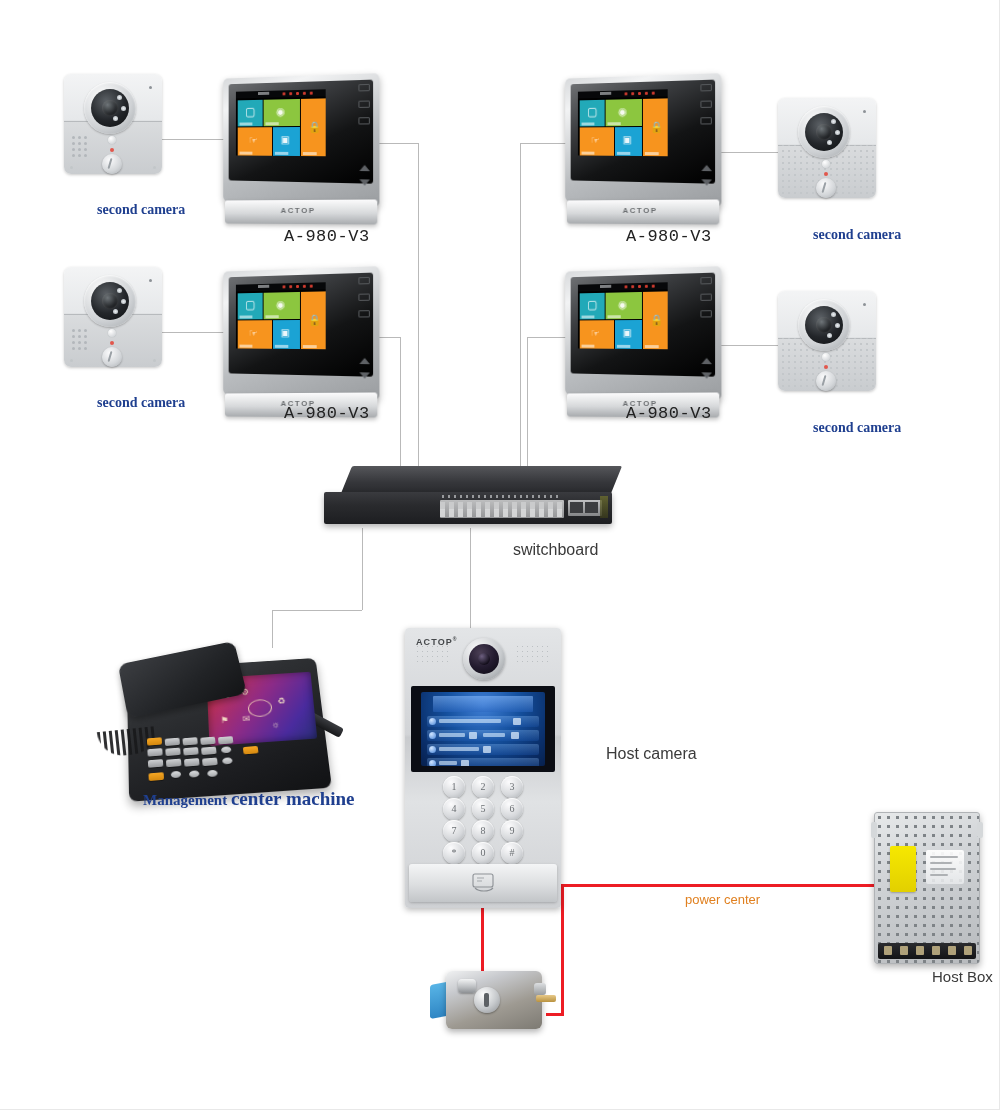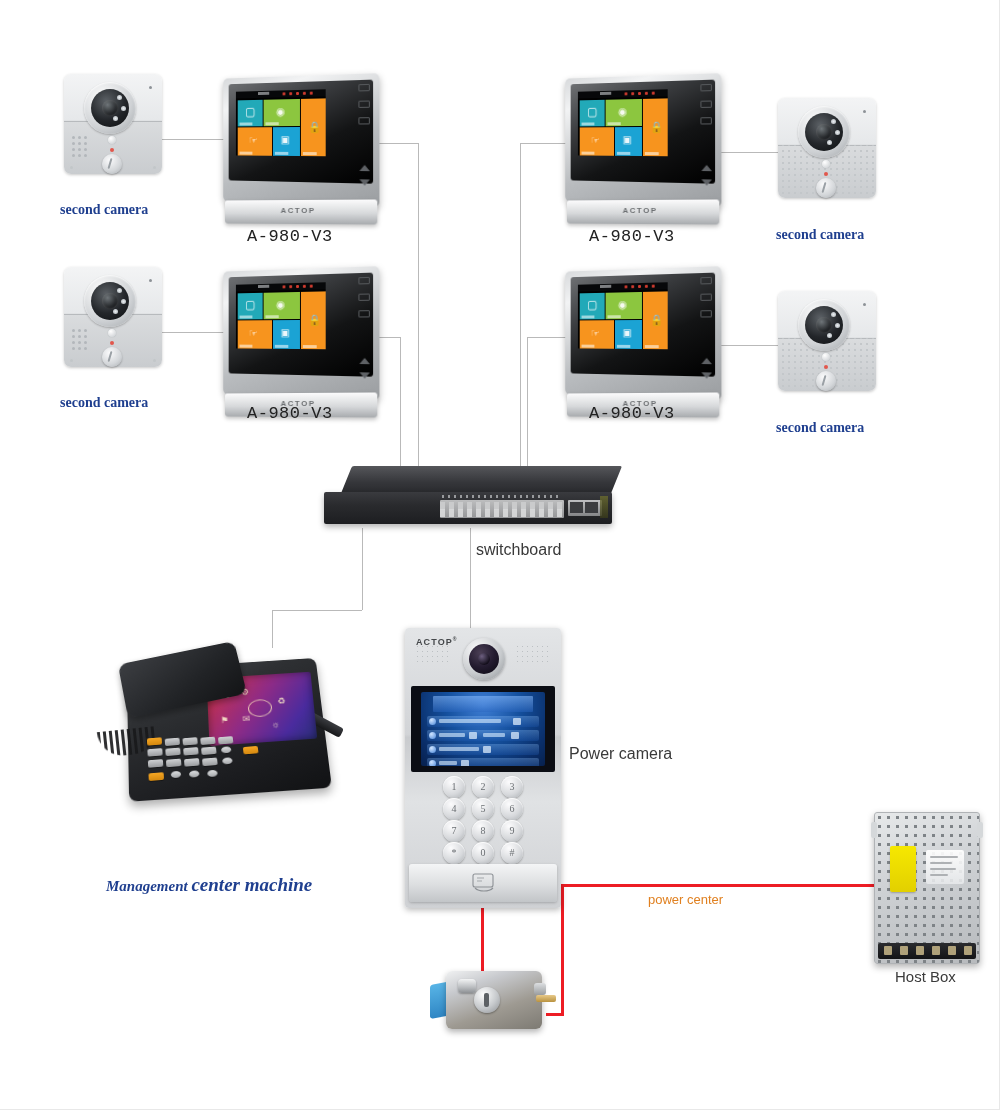--- a/index.html
+++ b/index.html
@@ -17,21 +17,21 @@
 
   
   .wire{position:absolute;background:#b9b9b9;}
   .wire.h{height:1px;}
   .wire.v{width:1px;}
   .pwire{position:absolute;background:#ed1c24;}
   .pwire.h{height:3px;}
   .pwire.v{width:3px;}
 
   
-  .lbl{position:absolute;white-space:nowrap;}
+  .lbl{position:absolute;white-space:nowrap;margin-left:37px;}
   .lbl-blue{color:#1f3f8f;font-family:"Liberation Serif", serif;font-weight:bold;font-size:14px;}
   .lbl-mono{color:#222;font-family:"Liberation Mono", monospace;font-size:17px;letter-spacing:.5px;}
   .lbl-plain{color:#3a3a3a;font-size:16px;}
   .lbl-pwr{color:#e08020;font-size:13px;}
   .lbl-mgmt{font-family:"Liberation Serif", serif;color:#1f3f8f;}
   .lbl-mgmt .big{font-size:19px;font-weight:bold;}
   .lbl-mgmt .sm{font-size:15px;font-weight:bold;}
 
   
   .cam{width:98px;height:100px;border-radius:7px;
@@ -620,21 +620,21 @@
           <b style="left:54px;top:27px;"></b>
         <b class="sm" style="left:74px;top:28px;"></b>
         <b class="o" style="left:0;top:38px;"></b>
         <b class="sm" style="left:22px;top:38px;"></b>
           <b class="sm" style="left:40px;top:39px;"></b>
         <b class="sm" style="left:58px;top:40px;"></b>
         <b class="o" style="left:96px;top:18px;"></b>
       </div>
     </div>
   </div>
-  <div class="lbl lbl-mgmt" style="left:106px;top:874px;font-style:italic;">
+  <div class="lbl lbl-mgmt" style="left:106px;top:788px;">
     <span class="sm">Management </span><span class="big">center machine</span>
   </div>
 
   <div class="node" style="left:405px;top:628px;">
     <div class="host">
       <div class="brand"><span>ACTOP</span><sup>®</sup></div>
       <div class="perf" style="left:10px;"></div>
       <div class="perf" style="right:10px;"></div>
       <div class="lens-o">
         <div class="lens-m">
@@ -686,21 +686,21 @@
         <div class="card">
           <svg width="40" height="22" viewBox="0 0 40 22">
             <rect x="10" y="2" width="20" height="13" rx="2" fill="none" stroke="#8d9196" stroke-width="1.1"></rect>
             <path d="M12 16 C16 20 26 20 30 16" fill="none" stroke="#8d9196" stroke-width="1.1"></path>
             <path d="M14 6 l7 0 M14 9 l5 0" stroke="#a3a7ab" stroke-width="1"></path>
           </svg>
         </div>
       </div>
     </div>
   </div>
-  <div class="lbl lbl-plain" style="left:569px;top:745px;">Power camera</div>
+  <div class="lbl lbl-plain" style="left:569px;top:745px;">Host camera</div>
 
   <div class="lbl lbl-pwr" style="left:648px;top:892px;">power center</div>
 
   <div class="node" style="left:430px;top:965px;">
     <div class="lock">
       <div class="tab"></div>
       <div class="body"></div>
       <div class="knob"></div>
       <div class="cyl"></div>
       <div class="bolt2"></div>

